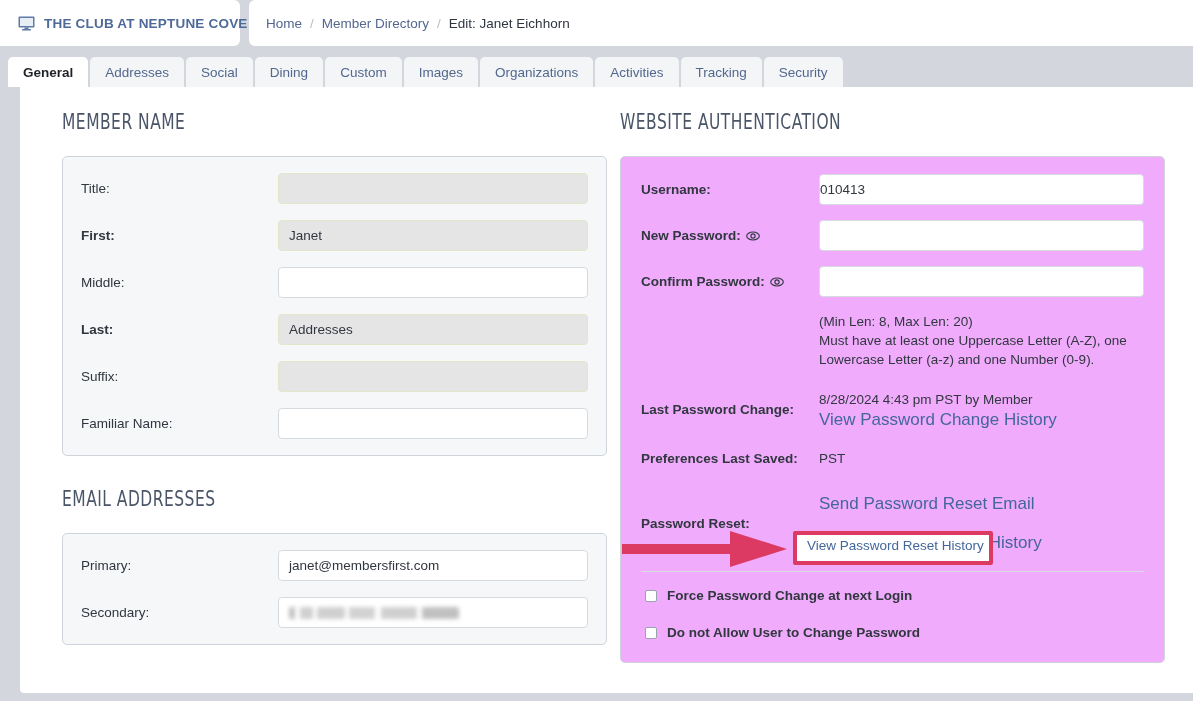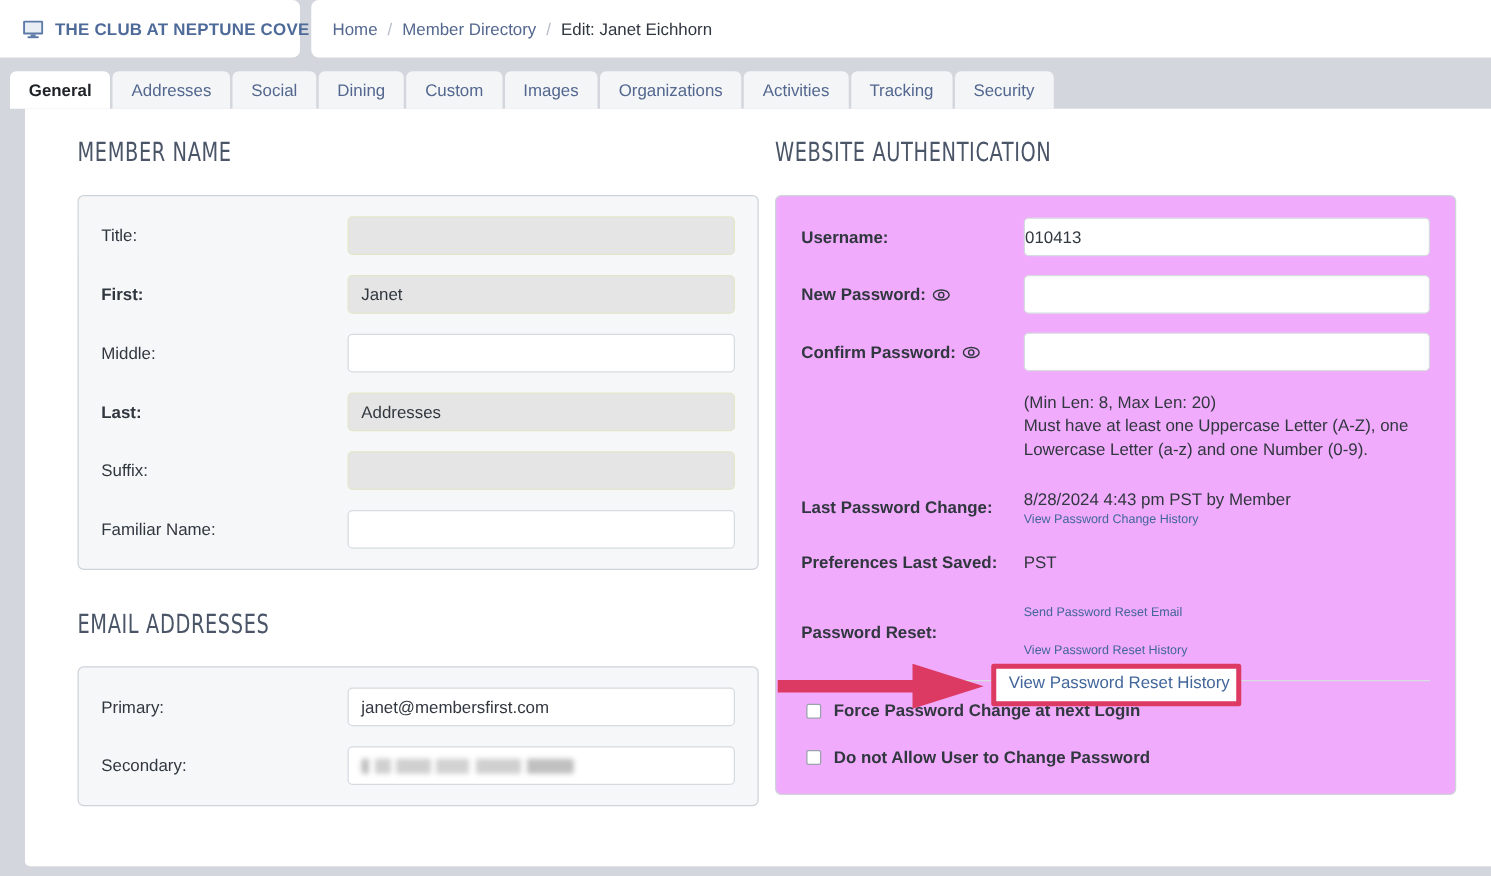--- a/index.html
+++ b/index.html
@@ -195,21 +195,21 @@
 
   .avalue {
     font-size: 13.5px;
     color: #31373f;
     line-height: 20px;
     padding-top: 5px;
   }
   .alabel.top { line-height: 20px; padding-top: 5px; align-items: flex-start; }
   .alink {
     color: #43669b;
-    font-size: 10px;
+    font-size: 17px;
     text-decoration: none;
     cursor: pointer;
   }
 
   .divider {
     border-top: 1px solid #d8dde2;
     margin: 18px 0 16px 0;
   }
 
   .checkrow {

